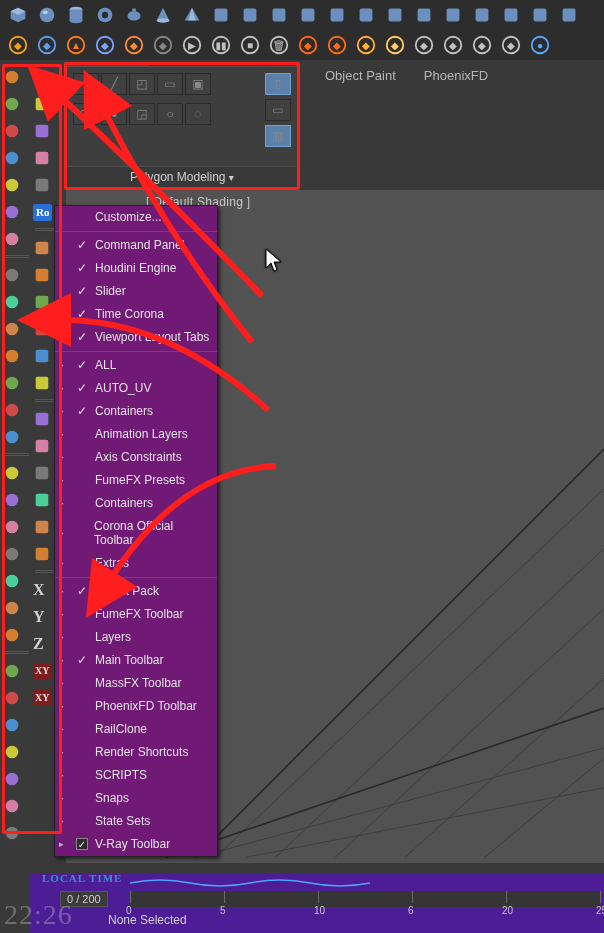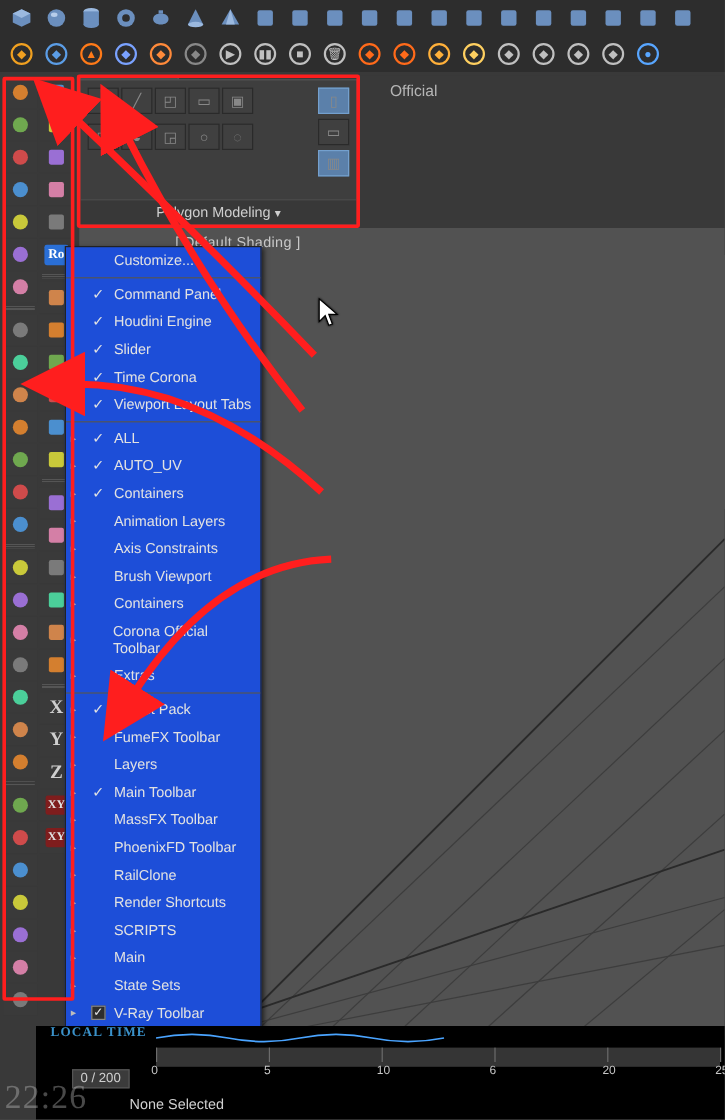--- a/index.html
+++ b/index.html
@@ -49,32 +49,32 @@
   .poly-panel footer { position:absolute; bottom:0; left:0; right:0; text-align:center; font-size:12px; padding:3px 0; background:#383838; border-top:1px solid #4d4d4d;}
   .poly-panel footer small { font-size:10px; }
 
   
   .dock-left {
     position: absolute; left: 3px; top: 64px; bottom: 60px;
     width: 58px; display: flex; gap: 2px;
   }
   .vcol { width: 28px; display: flex; flex-direction: column; gap: 1px; }
   .vslot {
-    width: 28px; height: 26px; display:flex;align-items:center;justify-content:center;
+    width: 28px; height: 26px; display:flex;align-items:center;
     cursor:pointer; background:#3a3a3a;
   }
   .vsep { height:4px; background: repeating-linear-gradient(#555,#555 1px,#3a3a3a 1px,#3a3a3a 2px); margin:2px 2px; cursor:move;}
   .axis-letter { font:700 16px/1 "Segoe UI"; color:#cfcfcf; }
   .xy-badge { font:700 10px/1 "Segoe UI"; color:#e0e0e0; background:#7f1d1d; padding:3px 2px; border-radius:2px;}
   .letter-box { font:700 11px/1 "Segoe UI"; color:#fff; background:#2a6fd6; padding:3px 3px; border-radius:2px;}
 
   
   .context-menu {
     position: absolute; left: 54px; top: 205px; width: 164px;
-    background: #1d4ed8; border: 1px solid #222; box-shadow: 2px 2px 4px rgba(0,0,0,.6);
+    background: #701a75; border: 1px solid #222; box-shadow: 2px 2px 4px rgba(0,0,0,.6);
     display: flex; flex-direction: column;
   }
   .cm-item {
     display:flex; align-items:center; gap:6px;
     padding: 4px 6px 5px 4px; cursor:pointer; color:#e2e2e2; font-size:12px;
   }
   .cm-sep{height:1px;background:#555;margin:2px 0;}
   .cm-arrow { width:10px; display:inline-flex; color:#bcbcbc; font-size:9px;}
   .cm-check { width:14px; display:inline-flex; align-items:center; justify-content:center; }
   .chk { width:12px;height:12px;border:1px solid #888;background:#2d2d2d;display:inline-flex;align-items:center;justify-content:center;font-size:10px;color:#e8e8e8;}
@@ -88,21 +88,21 @@
   .grid-svg{position:absolute;inset:0;}
 
   
   .cursor { position:absolute; left:265px; top:248px; pointer-events:none; color:#fff; filter: drop-shadow(0 0 1px #000);}
 
   
   .annot { position:absolute; inset:0; pointer-events:none; }
   .redbox { position:absolute; border:3px solid #ff1e1e; border-radius:2px; }
 
   
-  .time-area { position:absolute; left:30px; right:0; bottom:0; height:78px; background:#000000; }
+  .time-area { position:absolute; left:30px; right:0; bottom:0; height:60px; background:#4c1d95; }
   .local-time { position:absolute; left:12px; top:0; font:700 11px/1 "Segoe UI"; color:#3a91c9; letter-spacing:1px;}
   .time-ruler { position:absolute; left:100px; right:4px; top:18px; height:16px; background:#353535;}
   .time-ruler .tick { position:absolute; top:0; width:1px; height:12px; background:#6b6b6b;}
   .time-ruler .tick span{ position:absolute; top:14px; left:-4px; font-size:10px; color:#c6c6c6;}
   .status { position:absolute; left:78px; bottom:6px; color:#d0d0d0; font-size:12px; }
   .framebox { position:absolute; left:30px; bottom:26px; font-size:11px; color:#cfcfcf; background:#3b3b3b;border:1px solid #555;padding:1px 6px;}
   .clock { position:absolute; left:4px; bottom:4px; font:300 28px/1 "Segoe UI"; color:#d0d0d0; opacity:.35; letter-spacing:1px;}
   .flame-track{position:absolute;left:100px;right:4px;top:4px;height:12px;display:flex;align-items:center;}
   .flame-track svg{stroke:#4aa4ff;}
 
@@ -341,21 +341,22 @@
         </svg>
       </div>
     </div>
 </div>
 
 <div style="position:absolute;left:66px;top:62px;right:0">
   <div class="ribbon-tabs" id="ribbon-tabs">
       <div class="rtab active">Modeling</div>
       <div class="rtab">Freeform</div>
       <div class="rtab">Selection</div>
-      <div class="rtab">Official</div>
+      <div class="rtab">Object Paint</div>
+      <div class="rtab">PhoenixFD</div>
     </div>
 </div>
 <div class="poly-panel" style="position:absolute;top:66px;">
   <div class="sel-row">
     <span class="sel-btn">◦</span>
     <span class="sel-btn">╱</span>
     <span class="sel-btn">◰</span>
     <span class="sel-btn">▭</span>
     <span class="sel-btn">▣</span>
   </div>
@@ -705,21 +706,21 @@
       <span>Animation Layers</span>
     </div>
     <div class="cm-item">
       <span class="cm-arrow">▸</span>
       <span class="cm-check"></span>
       <span>Axis Constraints</span>
     </div>
     <div class="cm-item">
       <span class="cm-arrow">▸</span>
       <span class="cm-check"></span>
-      <span>Brush Viewport</span>
+      <span>FumeFX Presets</span>
     </div>
     <div class="cm-item">
       <span class="cm-arrow">▸</span>
       <span class="cm-check"></span>
       <span>Containers</span>
     </div>
     <div class="cm-item">
       <span class="cm-arrow">▸</span>
       <span class="cm-check"></span>
       <span>Corona Official Toolbar</span>
@@ -771,21 +772,21 @@
       <span>Render Shortcuts</span>
     </div>
     <div class="cm-item">
       <span class="cm-arrow">▸</span>
       <span class="cm-check"></span>
       <span>SCRIPTS</span>
     </div>
     <div class="cm-item">
       <span class="cm-arrow">▸</span>
       <span class="cm-check"></span>
-      <span>Main</span>
+      <span>Snaps</span>
     </div>
     <div class="cm-item">
       <span class="cm-arrow">▸</span>
       <span class="cm-check"></span>
       <span>State Sets</span>
     </div>
     <div class="cm-item">
       <span class="cm-arrow">▸</span>
       <span class="cm-check">
         <span class="chk">✓</span>

